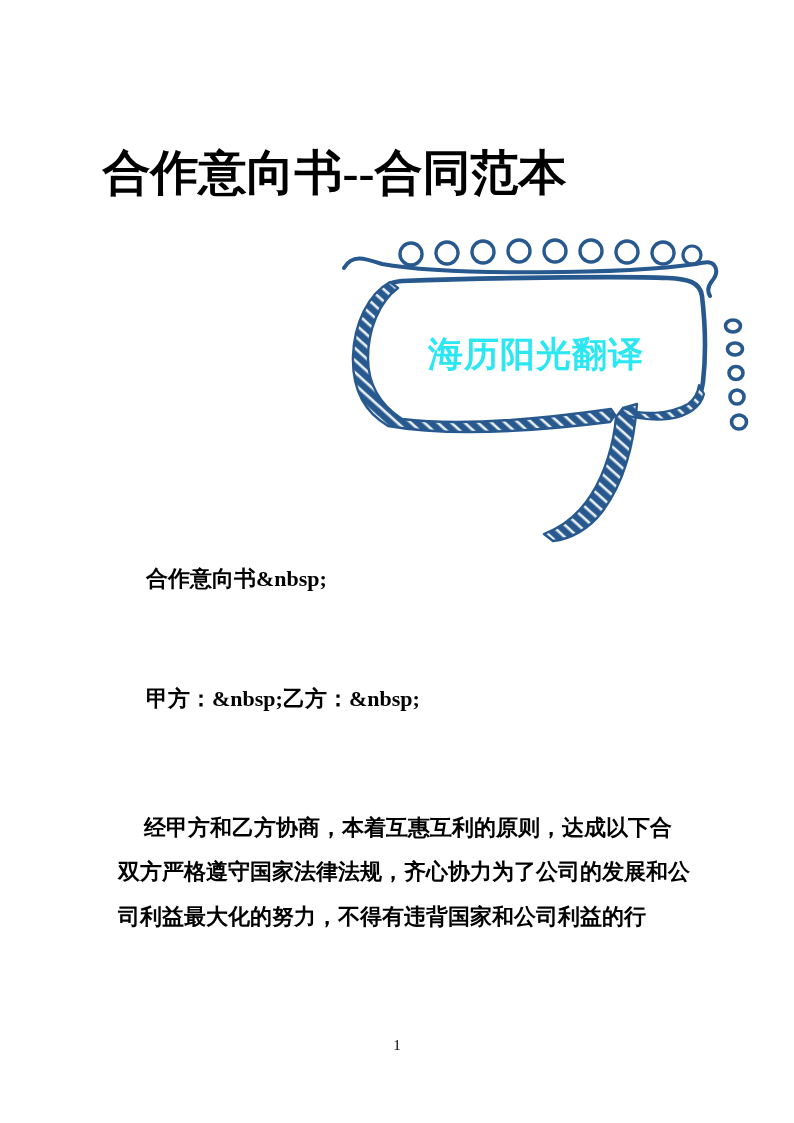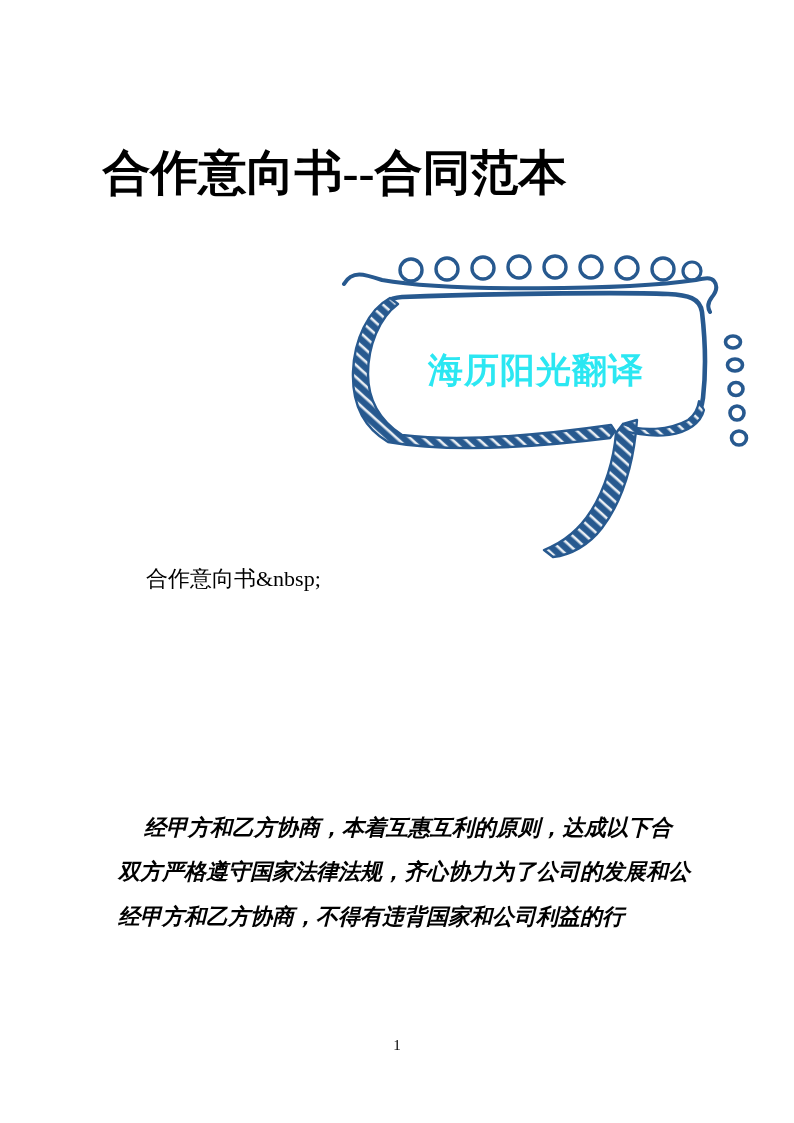--- a/index.html
+++ b/index.html
@@ -12,44 +12,44 @@
     color:#000000;
   }
   .doc-title {
     position:absolute; top:141px; left:0; width:669px;
     text-align:center;
     font-size:48px; font-weight:bold;
     letter-spacing:0px;
     white-space:nowrap;
   }
   .bubble-wrap {
-    position:absolute; left:328px; top:240px;
+    position:absolute; left:328px; top:224px;
     width:432px; height:330px;
   }
   .bubble-wrap svg { display:block; }
   .bubble-label {
     font-family:"Liberation Sans","DejaVu Sans",sans-serif;
     font-weight:bold;
     letter-spacing:1px;
   }
   .line-heading {
     position:absolute; left:146px; top:564px;
-    font-size:22px; line-height:30px; font-weight:normal;
+    font-size:22px; line-height:30px; font-weight:bold;
     white-space:nowrap;
     text-align:center;
   }
   .line-parties {
     position:absolute; left:146px; top:684px;
     font-size:22px; line-height:30px; font-weight:bold;
     white-space:nowrap;
   }
   .paragraph {
     position:absolute; left:118px; top:806px;
     width:560px;
-    font-size:22px; line-height:44.3px; font-weight:bold;font-style:italic;
+    font-size:22px; line-height:44.3px; font-weight:bold;
   }
   .paragraph .para-line { white-space:nowrap; }
   .paragraph .para-line.first { padding-left:26px; }
   .page-number {
     position:absolute; left:0; top:1037px; width:794px;
     text-align:center;
     font-size:15px;
   }
 </style>
 </head>
@@ -95,22 +95,23 @@
         <ellipse cx="409" cy="173" rx="7" ry="7" stroke-width="3.6"></ellipse>
         <ellipse cx="411" cy="198" rx="7.5" ry="7" stroke-width="3.6"></ellipse>
       </g>
 
       <text class="bubble-label" x="208" y="142" text-anchor="middle" font-size="35" fill="#2BE7F2">海历阳光翻译</text>
     </svg>
   </div>
 
   <div class="line-heading">合作意向书&amp;nbsp;</div>
 
+  <div class="line-parties">甲方：&amp;nbsp;乙方：&amp;nbsp;</div>
 
   <div class="paragraph">
     <div class="para-line first">经甲方和乙方协商，本着互惠互利的原则，达成以下合</div>
     <div class="para-line">双方严格遵守国家法律法规，齐心协力为了公司的发展和公</div>
-    <div class="para-line">经甲方和乙方协商，不得有违背国家和公司利益的行</div>
+    <div class="para-line">司利益最大化的努力，不得有违背国家和公司利益的行</div>
   </div>
 
   <div class="page-number">1</div>
 
 </div>
 
 </body></html>

